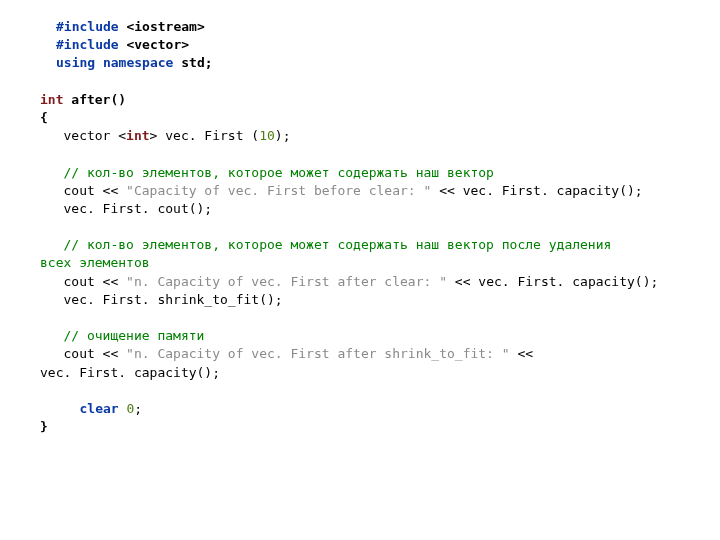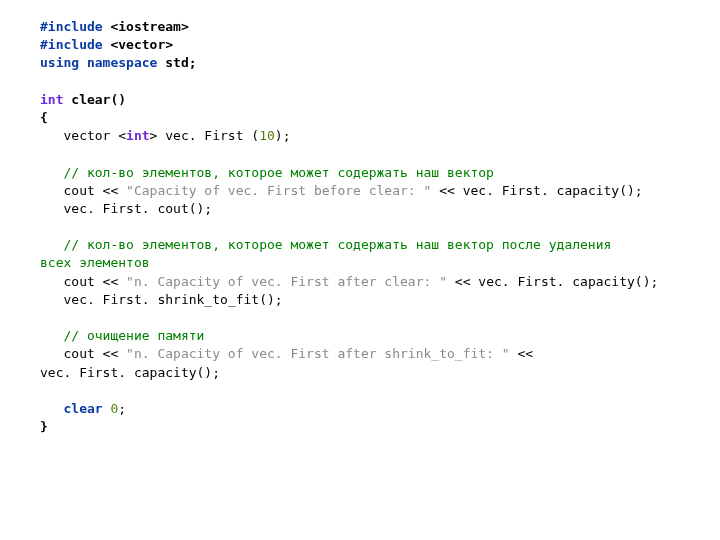--- a/index.html
+++ b/index.html
@@ -10,35 +10,35 @@
     background: #ffffff;
     font-family: "Lucida Console", "Consolas", monospace;
     font-size: 13px;
     line-height: 1.4;
     color: #000000;
   }
   .page {
     padding: 18px 40px;
     white-space: pre;
   }
-  .kw   { color: #0a3aa3; font-weight: bold; }   
-  .type { color: #6d28d9; font-weight: bold; }
+  .kw   { color: #0a3aa3; font-weight: bold; margin-left: 16px; }   
+  .type { color: #7f1d1d; font-weight: bold; }
   .str  { color: #8a8a8a; }                      
   .num  { color: #4d7c0f; }                      
   .cmt  { color: #008000; }                      
   .b    { font-weight: bold; }
 </style>
 </head>
 <body>
 
 <div class="page"><span class="kw b">#include</span><span class="b"> &lt;iostream&gt;</span>
 <span class="kw b">#include</span><span class="b"> &lt;vector&gt;</span>
 <span class="kw b">using namespace</span><span class="b"> std;</span>
 
-<span class="type b">int</span><span class="b"> clear()</span>
+<span class="type b">int</span><span class="b"> after()</span>
 <span class="b">{</span>
 <span>   vector &lt;</span><span class="type b">int</span><span>&gt; vec. First (</span><span class="num">10</span><span>);</span>
 
 <span class="cmt">   // кол-во элементов, которое может содержать наш вектор</span>
 <span>   cout &lt;&lt; </span><span class="str">"Capacity of vec. First before clear: "</span><span> &lt;&lt; vec. First. capacity();</span>
 <span>   vec. First. cout();</span>
 
 <span class="cmt">   // кол-во элементов, которое может содержать наш вектор после удаления</span>
 <span class="cmt">всех элементов</span>
 <span>   cout &lt;&lt; </span><span class="str">"n. Capacity of vec. First after clear: "</span><span> &lt;&lt; vec. First. capacity();</span>

